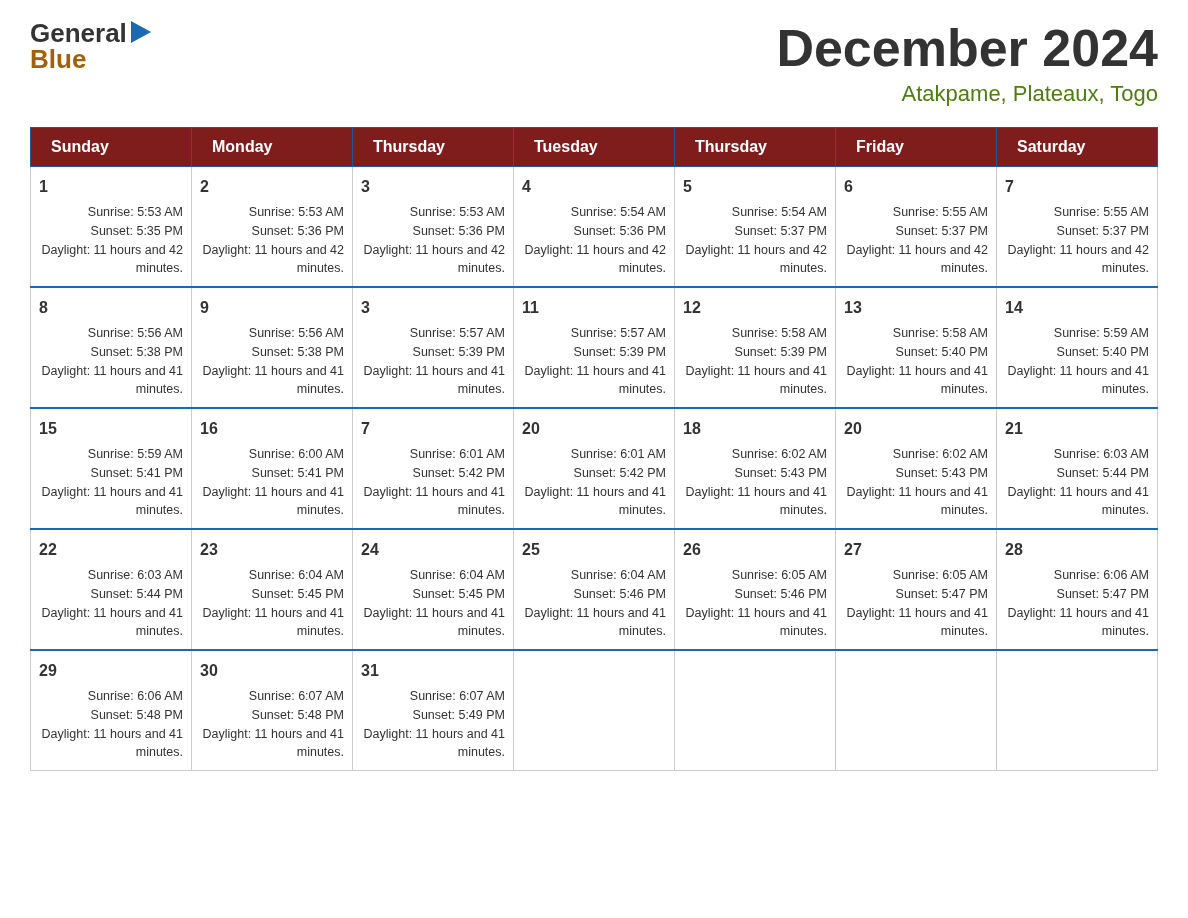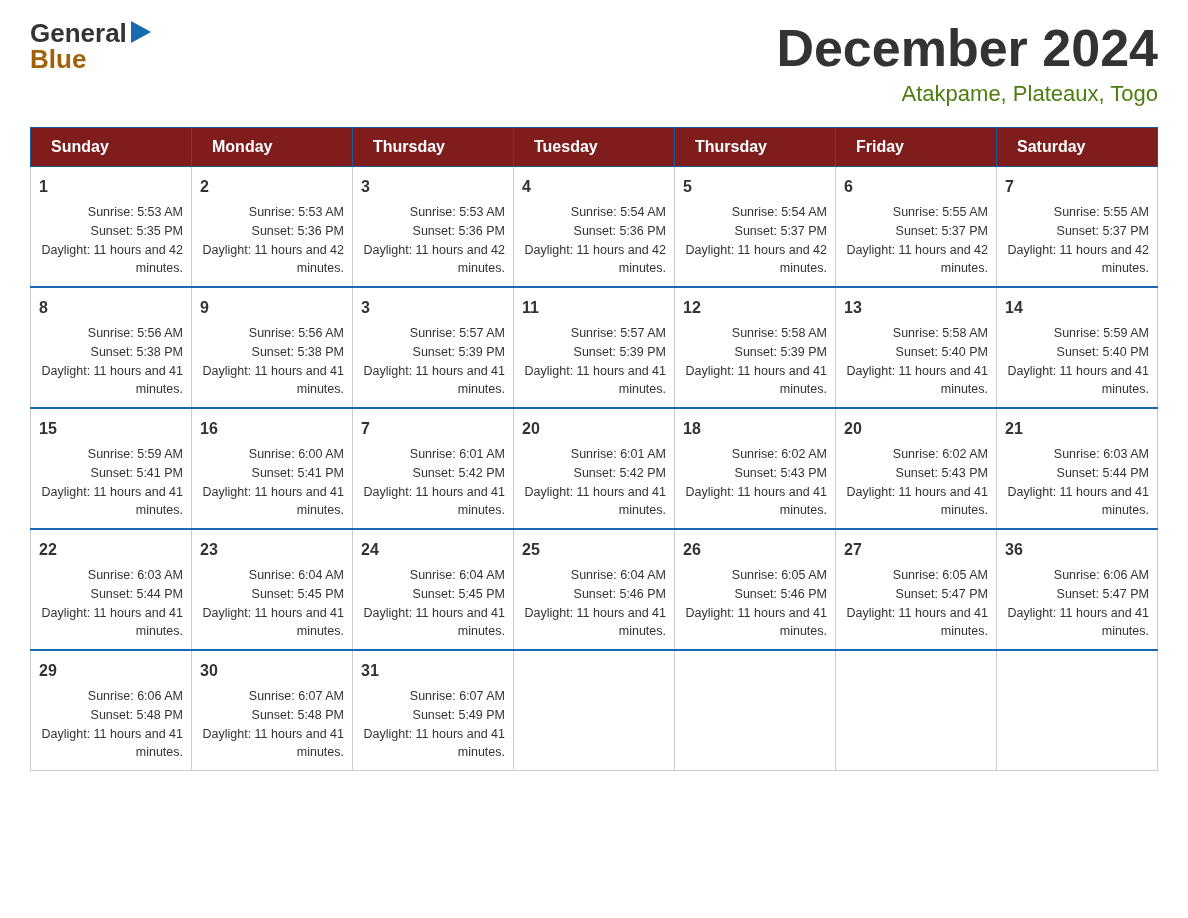--- a/index.html
+++ b/index.html
@@ -342,21 +342,21 @@
       </td>
           <td>
         <span class="day-number">27</span>
         <div class="day-info">
           Sunrise: 6:05 AM<br>
           Sunset: 5:47 PM<br>
           Daylight: 11 hours and 41 minutes.
         </div>
       </td>
           <td>
-        <span class="day-number">36</span>
+        <span class="day-number">28</span>
         <div class="day-info">
           Sunrise: 6:06 AM<br>
           Sunset: 5:47 PM<br>
           Daylight: 11 hours and 41 minutes.
         </div>
       </td>
         </tr>
         <tr>
           <td>
         <span class="day-number">29</span>

